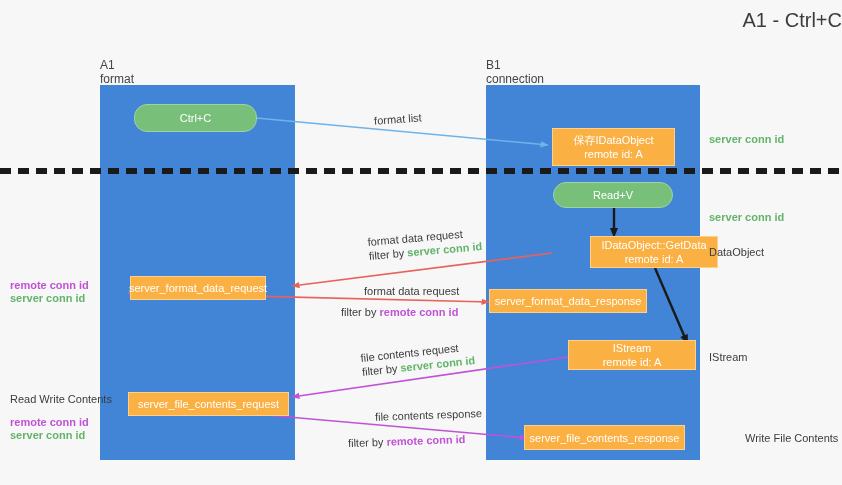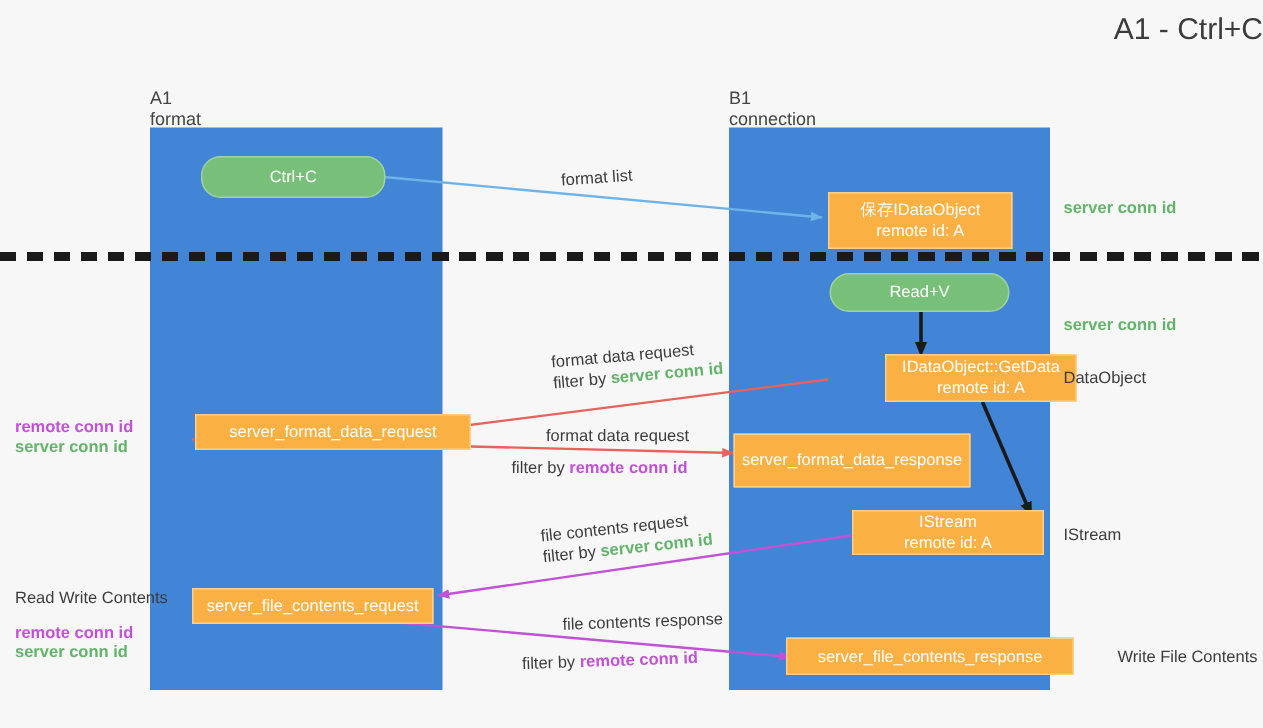--- a/index.html
+++ b/index.html
@@ -162,38 +162,38 @@
 
   <div class="abs node green" style="left:553px; top:182px; width:120px; height:26px;">
     <span>Read+V</span>
   </div>
 
   <div class="abs node orange" style="left:551px; top:236px; width:128px; height:32px;margin-left:39px;">
     <span>IDataObject::GetData</span>
     <span>remote id: A</span>
   </div>
 
-  <div class="abs node orange" style="left:130px; top:276px; width:184px; height:24px;">
+  <div class="abs node orange" style="left:130px; top:276px; width:136px; height:24px;">
     <span>server_format_data_request</span>
   </div>
 
-  <div class="abs node orange" style="left:489px; top:289px; width:158px; height:36px;">
+  <div class="abs node orange" style="left:489px; top:289px; width:158px; height:24px;">
     <span>server_format_data_response</span>
   </div>
 
   <div class="abs node orange" style="left:568px; top:340px; width:128px; height:30px;">
     <span>IStream</span>
     <span>remote id: A</span>
   </div>
 
   <div class="abs node orange" style="left:128px; top:392px; width:161px; height:24px;text-align:right;">
     <span>server_file_contents_request</span>
   </div>
 
-  <div class="abs node orange" style="left:524px; top:425px; width:192px; height:25px;">
+  <div class="abs node orange" style="left:524px; top:425px; width:161px; height:25px;">
     <span>server_file_contents_response</span>
   </div>
 
   <div class="abs ann green" style="left:709px; top:132px;">server conn id</div>
   <div class="abs ann green" style="left:709px; top:210px;">server conn id</div>
   <div class="abs ann plain" style="left:709px; top:245px;">DataObject</div>
   <div class="abs ann plain" style="left:709px; top:350px;">IStream</div>
   <div class="abs ann plain" style="left:709px; top:431px;margin-left:36px;">Write File Contents</div>
 
   <div class="abs ann purple" style="left:10px; top:278px;">remote conn id</div>

